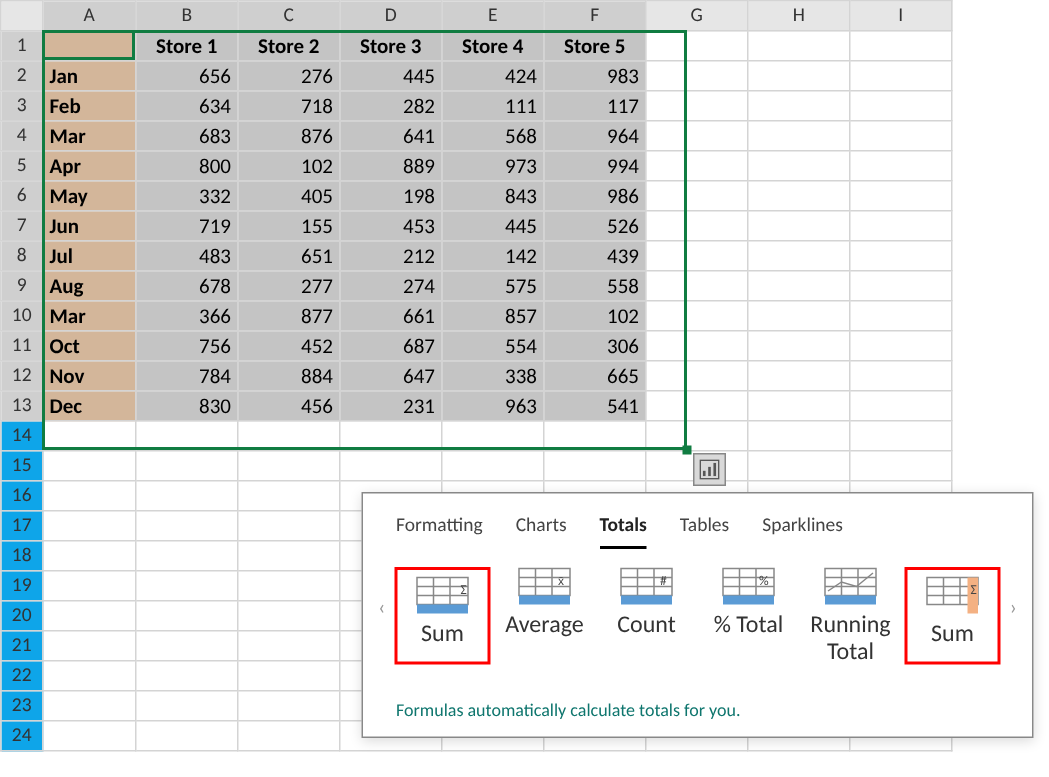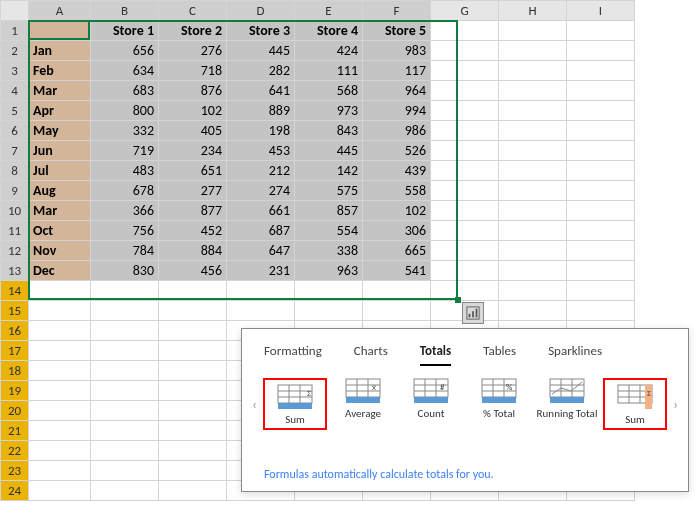--- a/index.html
+++ b/index.html
@@ -2,51 +2,51 @@
 <html><head>
 <meta charset="utf-8">
 <style>
 * { box-sizing: border-box; margin: 0; padding: 0; }
 body { font-family: Calibri, Arial, sans-serif; font-size: 14px; background: #fff; width: 699px; height: 518px; position: relative; overflow: hidden; }
 .sheet { position: absolute; top: 0; left: 0; }
 table { border-collapse: collapse; }
 th.colhdr, th.rowhdr, td.cell { border: 1px solid #d4d4d4; }
 th.colhdr { background: #e6e6e6; color: #333; font-weight: normal; height: 20px; font-size: 13px; text-align: center; }
 th.colhdr.sel { background: #cfcfcf; }
-th.rowhdr { background: #eab308; color: #333; font-weight: normal; width: 28px; height: 20px; font-size: 13px; text-align: center; }
+th.rowhdr { background: #0ea5e9; color: #333; font-weight: normal; width: 28px; height: 20px; font-size: 13px; text-align: center; }
 th.rowhdr.sel { background: #cfcfcf; }
 td.cell { height: 20px; padding: 0 4px; text-align: right; font-size: 14px; }
 td.cell.month { background: #d3b69a; text-align: left; font-weight: bold; }
-td.cell.hdr { background: #c4c4c4; text-align: right; font-weight: bold; }
+td.cell.hdr { background: #c4c4c4; text-align: center; font-weight: bold; }
 td.cell.data { background: #c4c4c4; }
 td.cell.blank { background: #fff; }
 .corner { width: 28px; height: 20px; background: #e6e6e6; border: 1px solid #d4d4d4; }
 .w-a { width: 62px; }
 .w-b { width: 68px; }
 .w-blank { width: 68px; }
 
 .sel-outline { position: absolute; border: 2px solid #107c41; pointer-events: none; }
 .sel-main { top: 20px; left: 28px; width: 430px; height: 280px; }
 .sel-a1 { top: 20px; left: 28px; width: 62px; height: 20px; }
 .sel-handle { position: absolute; width: 6px; height: 6px; background: #107c41; top: 297px; left: 455px; }
 
 .qa-btn { position: absolute; top: 302px; left: 462px; width: 22px; height: 22px; background: #d9d9d9; border: 1px solid #888; display: flex; align-items: center; justify-content: center; cursor: pointer; }
 .qa-btn svg { width: 14px; height: 14px; }
 
 .popup { position: absolute; top: 328px; left: 241px; width: 448px; height: 164px; background: #fff; border: 1px solid #888; box-shadow: 0 2px 8px rgba(0,0,0,0.15); }
-.tabs { display: flex; gap: 32px; padding: 14px 22px 0 22px; font-size: 13px; }
+.tabs { display: flex; gap: 22px; padding: 14px 22px 0 22px; font-size: 13px; }
 .tab { padding-bottom: 6px; cursor: pointer; color: #444; }
 .tab.active { font-weight: bold; border-bottom: 2px solid #000000; color: #222; }
 .options { display: flex; align-items: flex-start; padding: 12px 8px 0 8px; gap: 4px; }
 .chev { color: #999; font-size: 14px; width: 12px; text-align: center; padding-top: 18px; cursor: pointer; }
 .opt { display: flex; flex-direction: column; align-items: center; gap: 4px; cursor: pointer; width: 64px; }
 .opt-icon { width: 36px; height: 26px; position: relative; }
-.opt-label { font-size: 11px; text-align: center; line-height: 1.1; color: #333; }
+.opt-label { font-size: 16px; text-align: center; line-height: 1.1; color: #333; }
 .redbox { border: 2px solid #ff0000; padding: 4px 2px 2px 2px; }
-.footer { position: absolute; bottom: 10px; left: 22px; font-size: 12px; color: #3b82f6; }
+.footer { position: absolute; bottom: 10px; left: 22px; font-size: 12px; color: #0f766e; }
 
 svg.ic { width: 36px; height: 26px; }
 .grid-lines { stroke: #888; stroke-width: 1; fill: none; }
 .col-bar { fill: #5b9bd5; }
 .badge { fill: #f4b183; }
 </style>
 </head>
 <body>
 
 <div class="sheet">
@@ -135,21 +135,21 @@
           <td class="cell data">843</td>
           <td class="cell data">986</td>
           <td class="cell blank"></td>
           <td class="cell blank"></td>
           <td class="cell blank"></td>
         </tr>
         <tr>
           <th class="rowhdr sel">7</th>
           <td class="cell month">Jun</td>
           <td class="cell data">719</td>
-          <td class="cell data">234</td>
+          <td class="cell data">155</td>
           <td class="cell data">453</td>
           <td class="cell data">445</td>
           <td class="cell data">526</td>
           <td class="cell blank"></td>
           <td class="cell blank"></td>
           <td class="cell blank"></td>
         </tr>
         <tr>
           <th class="rowhdr sel">8</th>
           <td class="cell month">Jul</td>

